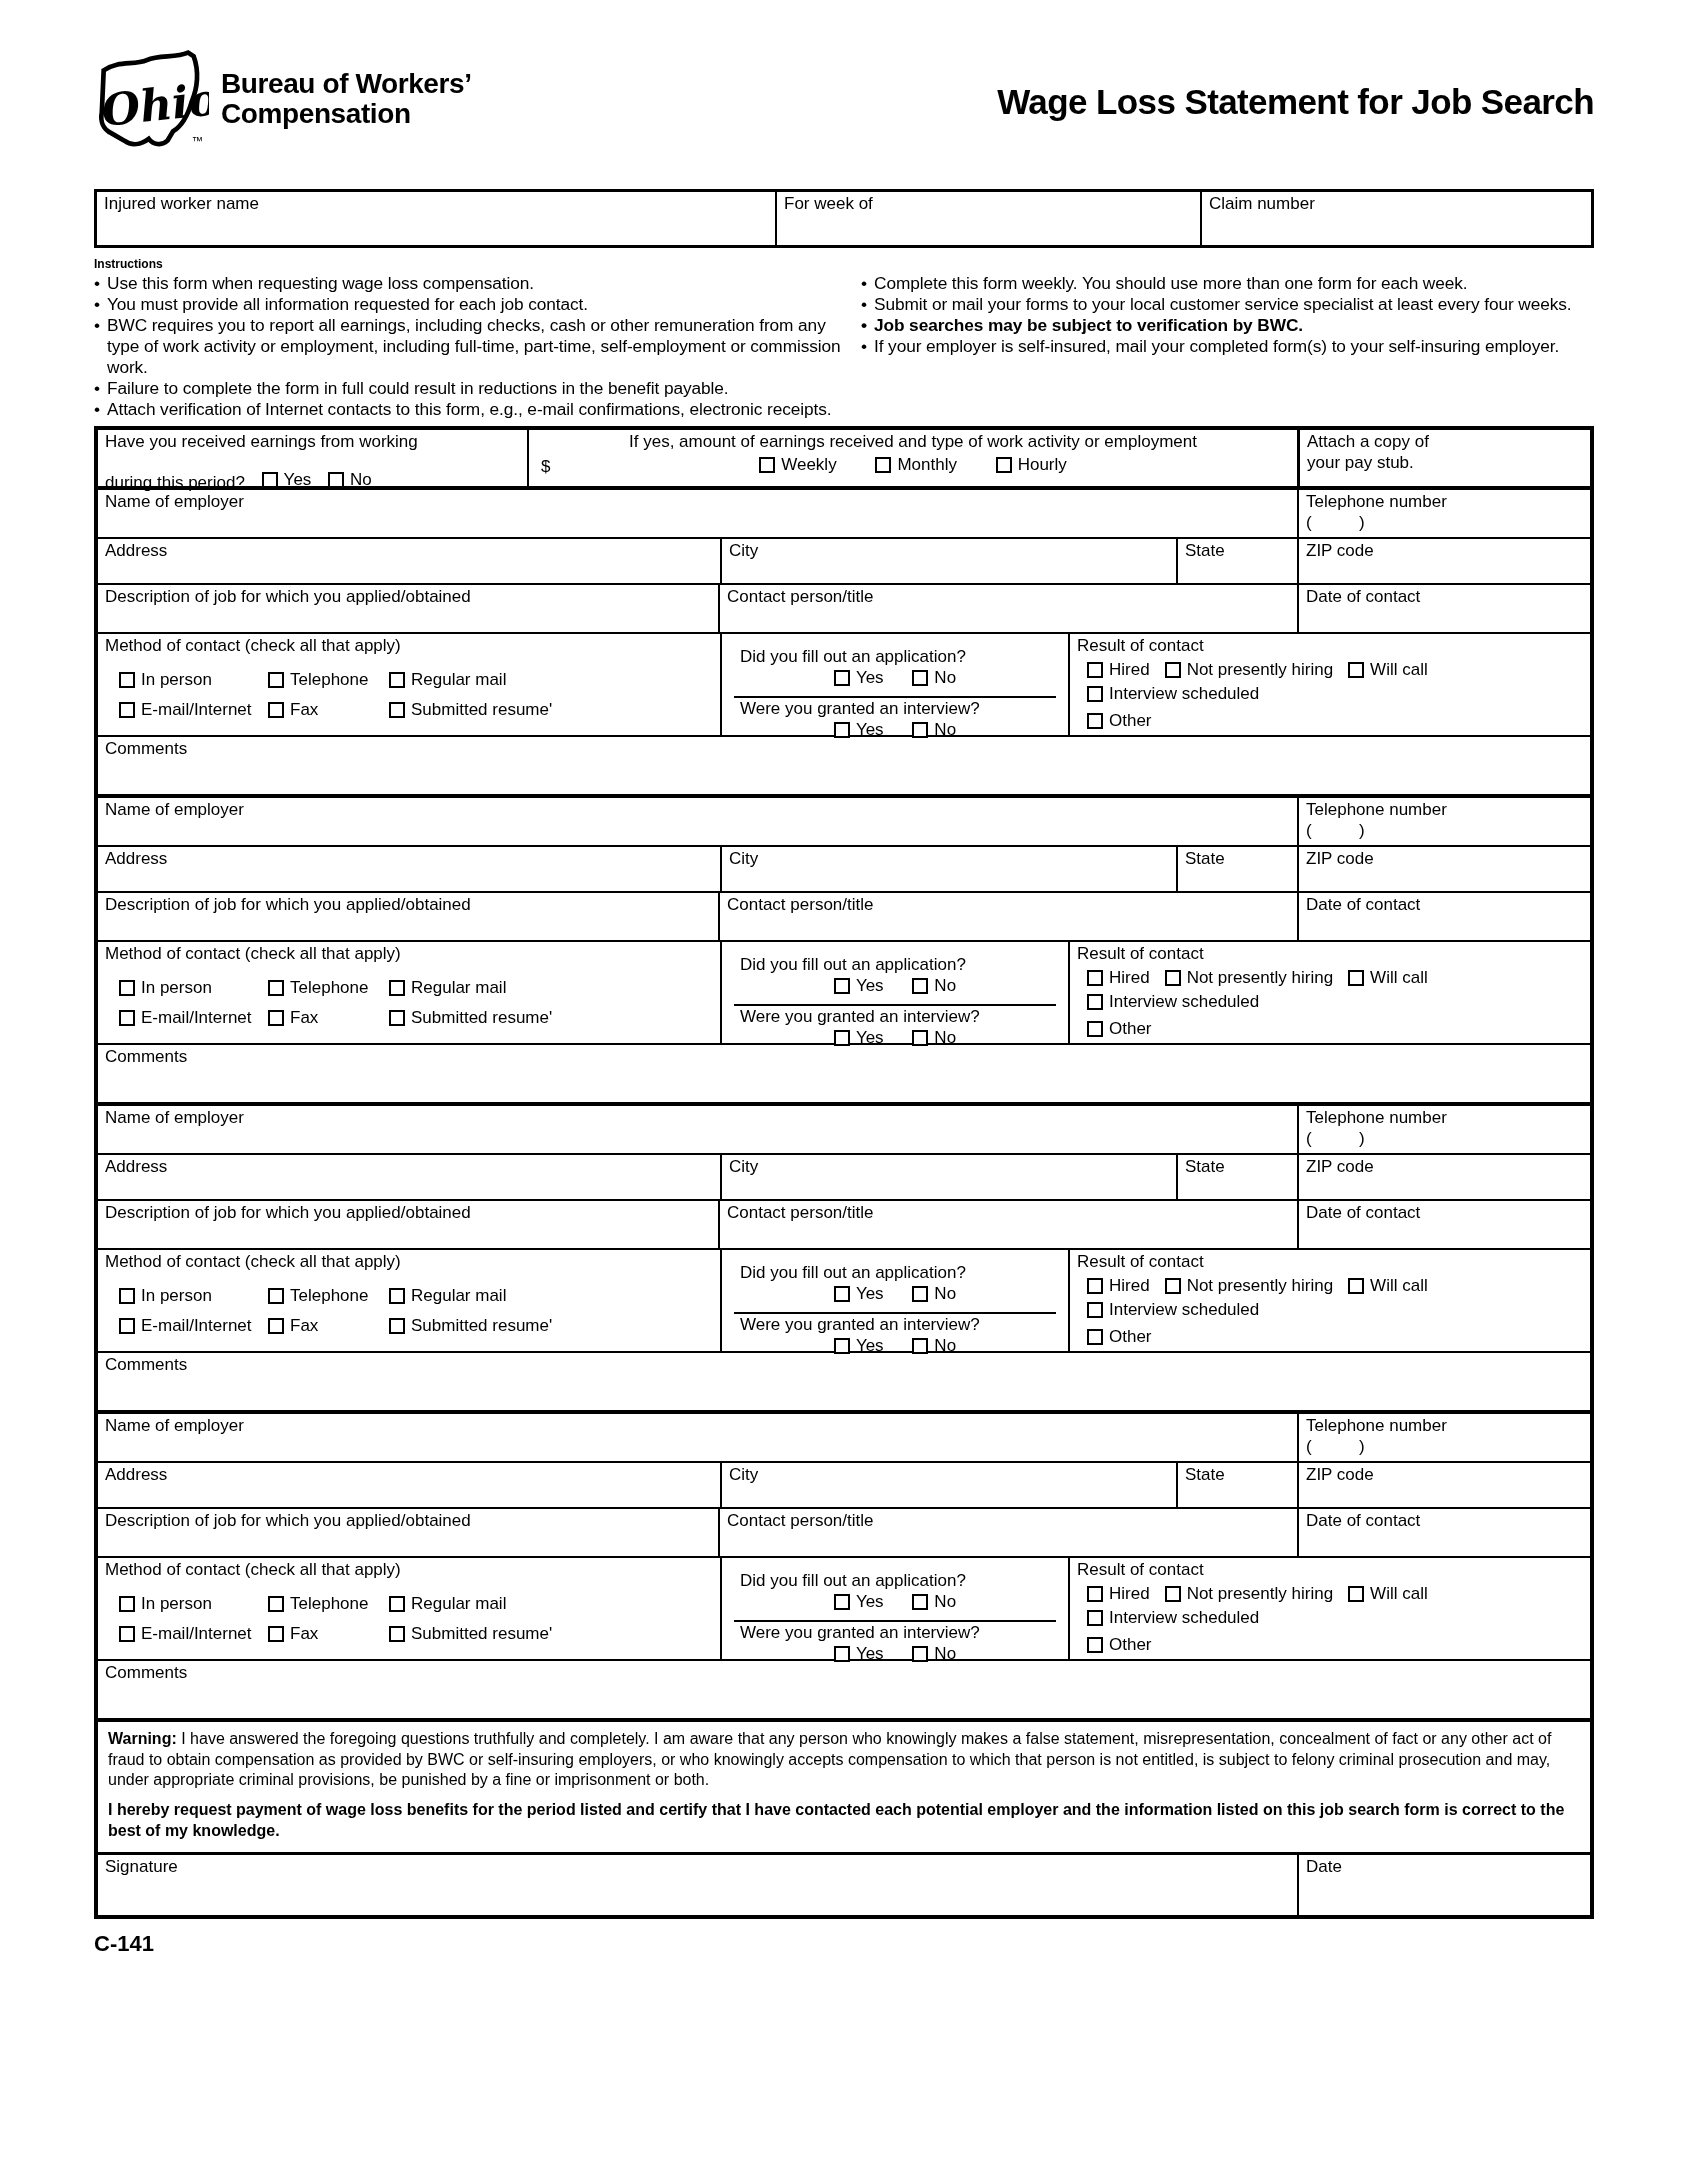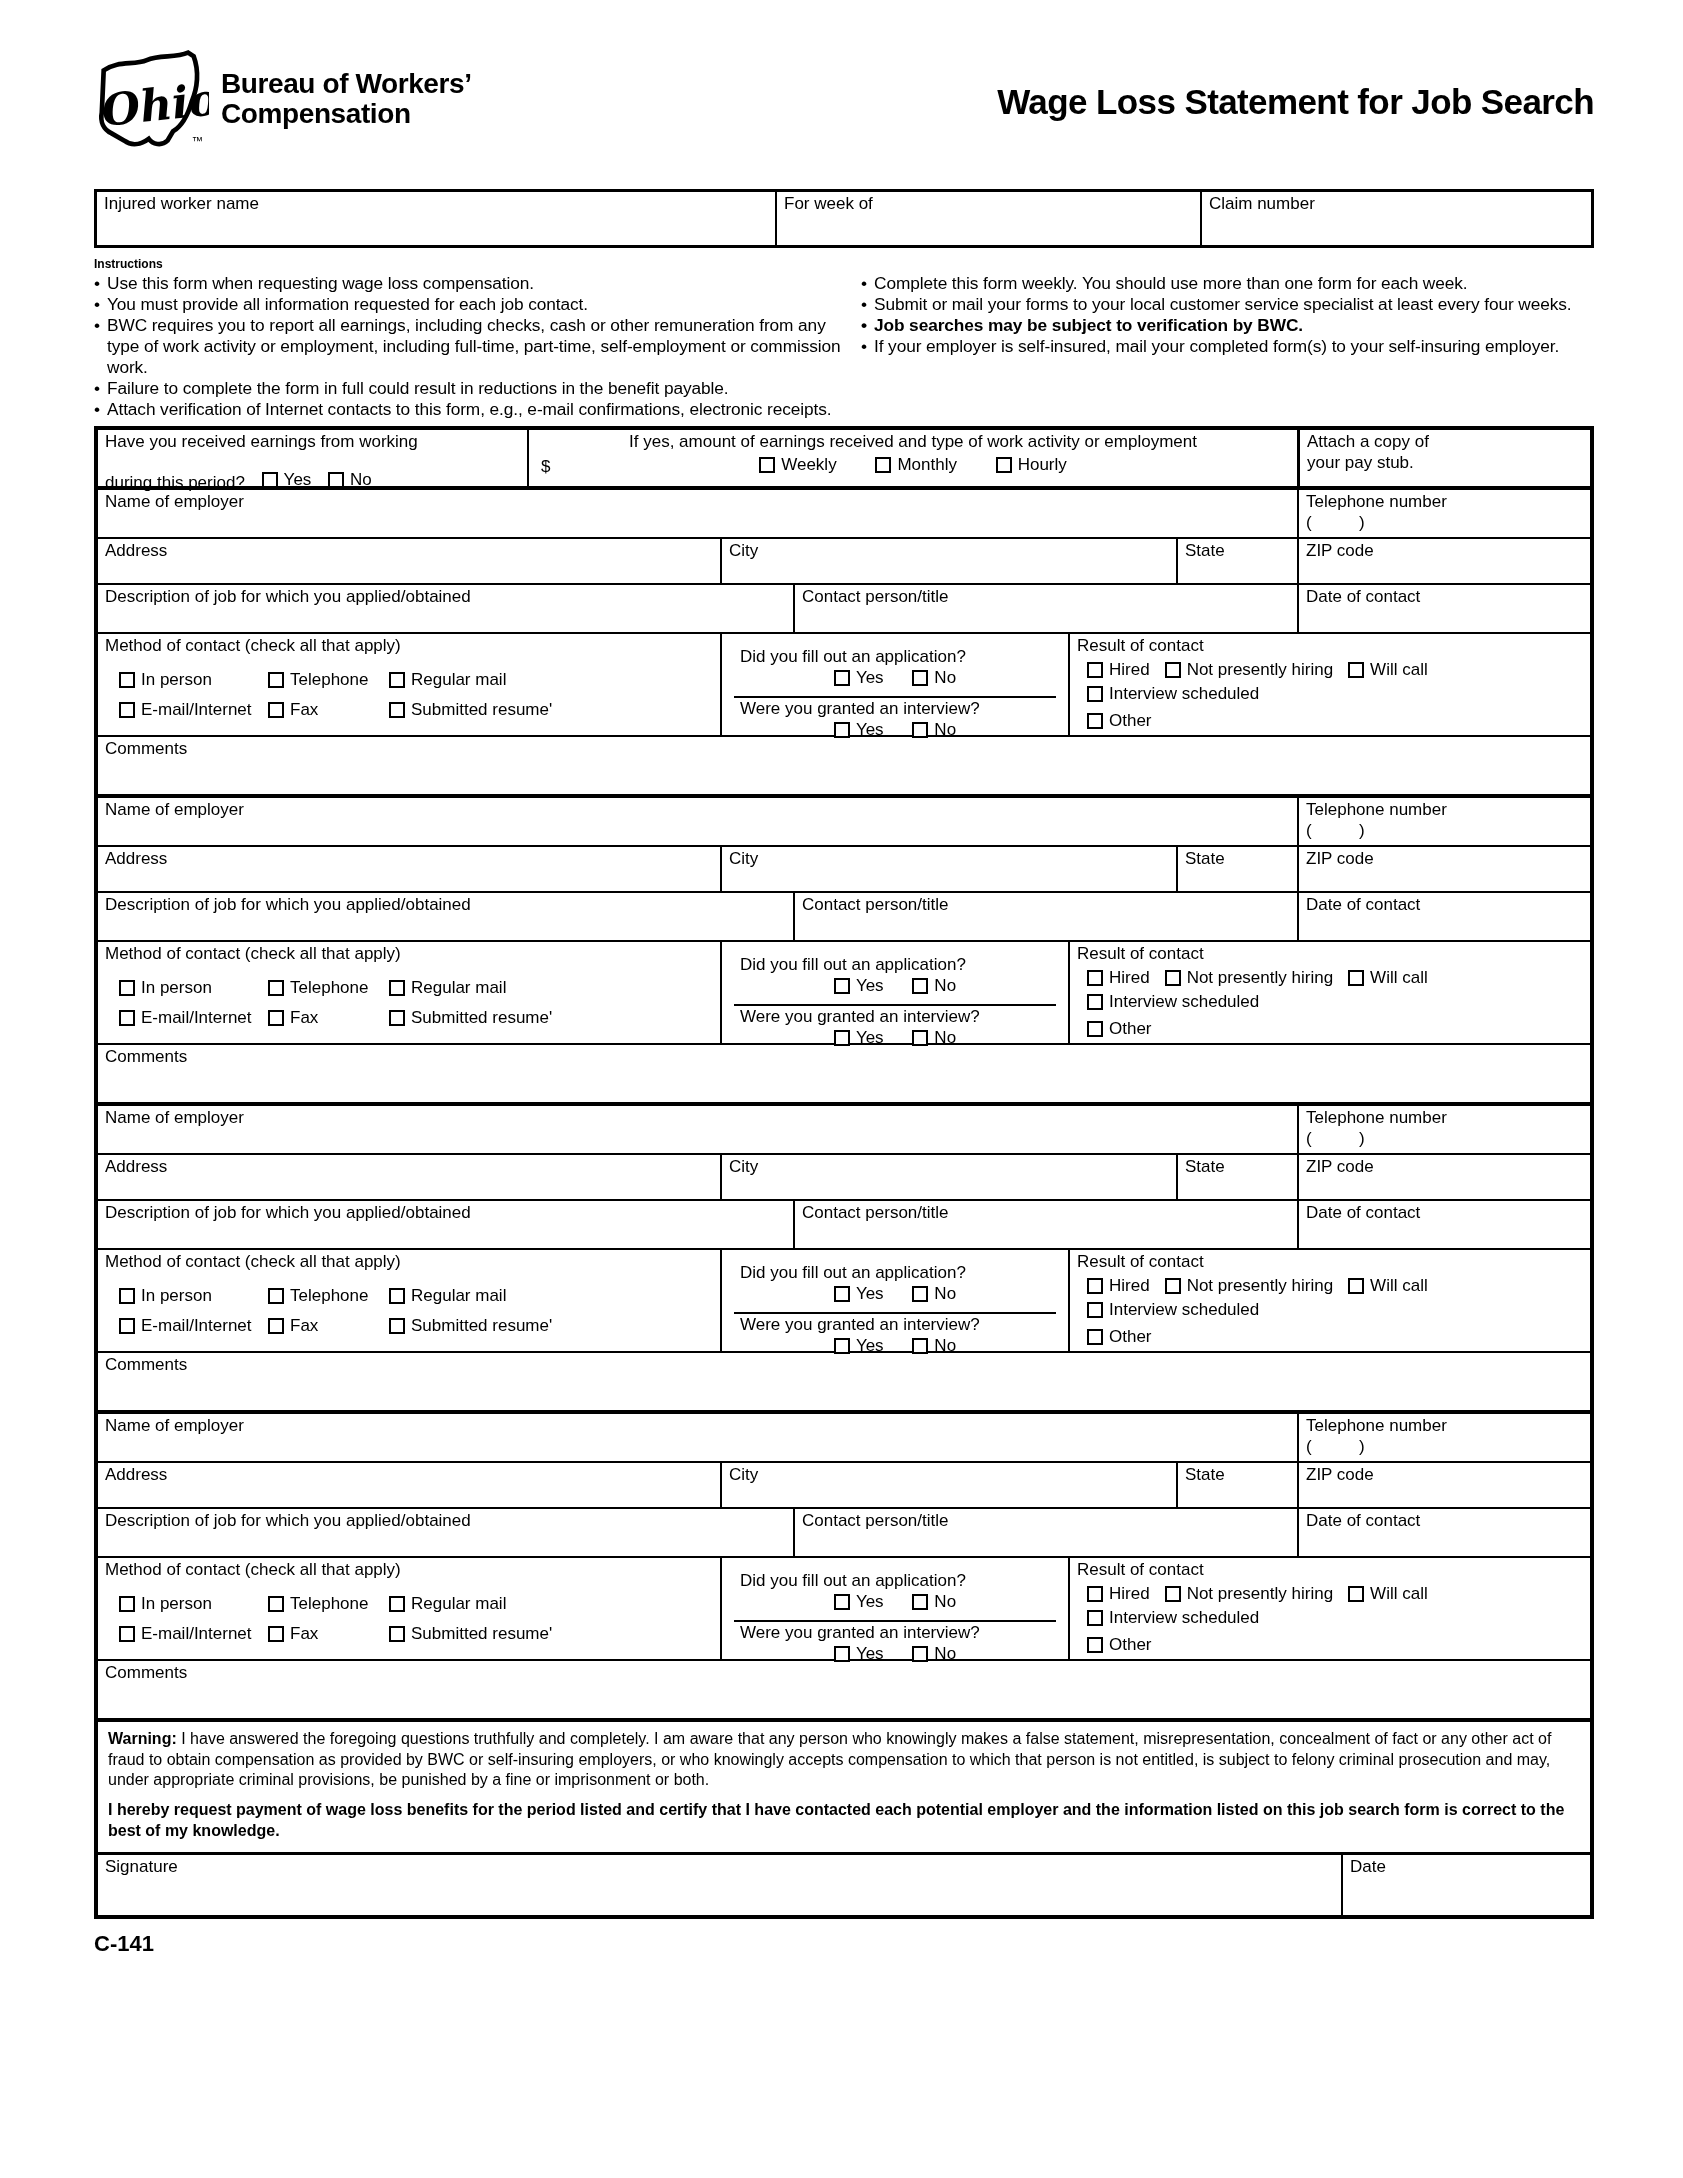--- a/index.html
+++ b/index.html
@@ -50,21 +50,21 @@
   .e-attach span { display:inline-block; max-width:158px; line-height:1.2; }
 
   
   .eb { border-top:4px solid #000; }
   .eb-row { display:flex; border-top:2px solid #000; }
   .eb-row.r1 { border-top:none; }
   .eb-cell { padding:2px 7px; }
   .eb-cell + .eb-cell { border-left:2px solid #000; }
   .r1 { height:47px; }  .c-name { flex:1; }  .c-phone { width:293px; }
   .r2 { height:46px; }  .c-address { width:622px; } .c-city { flex:1; } .c-state { width:121px; } .c-zip { width:293px; }
-  .r3 { height:49px; }  .c-desc { width:695px; } .c-contact { flex:1; } .c-date { width:293px; }
+  .r3 { height:49px; }  .c-desc { width:620px; } .c-contact { flex:1; } .c-date { width:293px; }
   .r4 { height:103px; } .c-method { width:622px; } .c-app { width:348px; padding:12px; } .c-result { flex:1; }
   .r5 { height:59px; }  .c-comments { flex:1; }
 
   .c-phone .parens { white-space:pre; margin-top:1px; }
 
   .method-grid { display:grid; grid-template-columns:149px 121px auto; row-gap:10px; margin-top:14px; padding-left:14px; justify-content:start; }
 
   .c-app .half { height:50px; padding:1px 6px; }
   .c-app .half.h2 { border-top:2px solid #000; height:auto; }
   .yn { text-align:center; margin-top:1px; }
@@ -76,21 +76,21 @@
   .cb { display:inline-flex; align-items:center; white-space:nowrap; }
   .box { width:16px; height:16px; border:2.5px solid #000; margin-right:6px; flex:0 0 auto; background:#fff; }
 
   
   .warning { border-top:4px solid #000; padding:7px 10px 11px; }
   .warning p { margin:0; font-size:16px; line-height:1.27; }
   .warning p.cert { font-weight:bold; margin-top:10px; }
 
   .signature-row { display:flex; border-top:3px solid #000; height:63px; }
   .sig-cell { flex:1; padding:2px 7px; }
-  .date-cell { width:249px; border-left:2px solid #000; padding:2px 7px; }
+  .date-cell { width:293px; border-left:2px solid #000; padding:2px 7px; }
 
   .footer { margin-top:12px; }
   .form-number { font-size:19px; }
   .form-code { font-size:22px; font-weight:bold; margin-top:5px; }
 </style>
 </head>
 <body>
 
 <div class="page">
 

